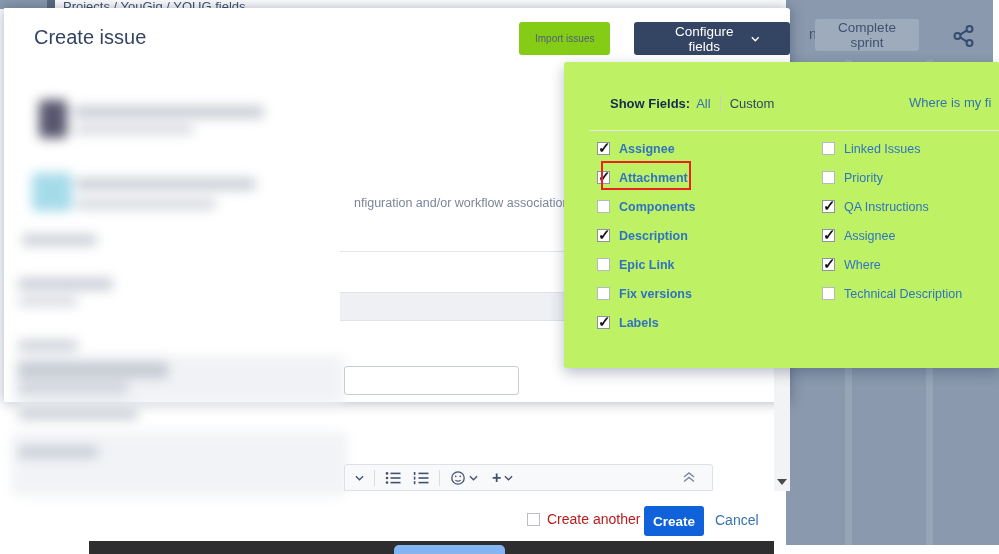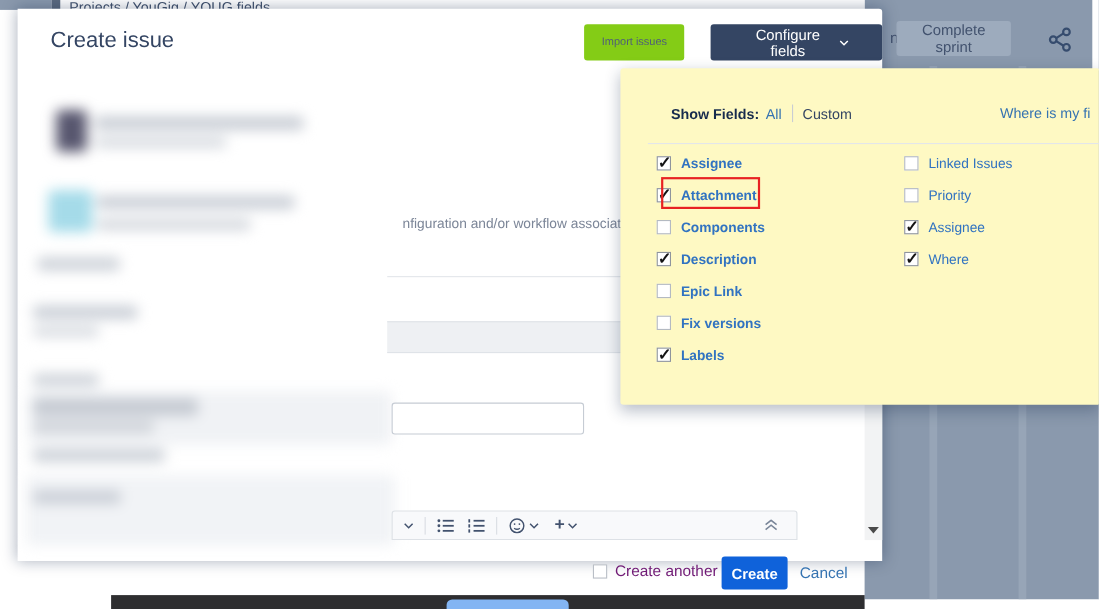--- a/index.html
+++ b/index.html
@@ -17,21 +17,21 @@
   .white-edge-strip{position:absolute;left:993px;top:0;width:6px;height:64px;background:#fff;}
   .bottom-white{position:absolute;left:786px;top:545px;width:213px;height:9px;background:#fff;}
 
   
   .top-left-gray{position:absolute;left:0;top:0;width:47px;height:9px;background:#8a99ad;}
   .top-notch{position:absolute;left:47px;top:0;width:8px;height:9px;background:#5c6b80;}
   .breadcrumb-strip{position:absolute;left:55px;top:0;width:731px;height:9px;background:#fff;overflow:hidden;}
   .breadcrumb-text{position:absolute;left:8px;top:-1px;font-size:13px;color:#44546f;white-space:nowrap;}
 
   
-  .modal{position:absolute;left:16px;top:8px;width:786px;height:502px;background:#fff;
+  .modal{position:absolute;left:4px;top:8px;width:786px;height:394px;background:#fff;
     border-top-right-radius:3px;box-shadow:0 0 14px rgba(9,30,66,.35);}
   .modal-title{position:absolute;left:30px;top:18px;font-size:20px;color:#344563;}
   .btn-import{position:absolute;left:515px;top:14px;height:33px;padding:0 16px;background:#84cc16;border:none;
     border-radius:3px;color:#505f79;font-size:10px;cursor:pointer;}
   .btn-configure{position:absolute;left:630px;top:14px;height:33px;padding:0 30px;background:#344563;border:none;
     border-radius:3px;color:#fff;font-size:13.5px;cursor:pointer;display:flex;align-items:center;gap:7px;}
 
   
   .blur-wrap{position:absolute;left:0;top:62px;width:352px;height:470px;filter:blur(6px);}
   .blob{position:absolute;border-radius:4px;}
@@ -45,36 +45,36 @@
     border:1px solid #c6ccd4;border-radius:3px;}
   .editor-toolbar{position:absolute;left:340px;top:456px;width:369px;height:27px;background:#f8f9fb;
     border:1px solid #dde1e6;border-radius:3px 3px 0 0;display:flex;align-items:center;padding:0 10px;color:#42526e;}
   .tb-sep{width:1px;height:16px;background:#d9dde3;margin:0 10px;}
   .tb-item{display:flex;align-items:center;gap:3px;background:none;border:none;padding:0;color:#42526e;cursor:pointer;}
   .tb-plus{font-size:16px;font-weight:bold;line-height:1;color:#42526e;}
   .tb-collapse{margin-left:auto;margin-right:6px;}
 
   
   .footer-checkbox{position:absolute;left:523px;top:505px;width:13px;height:13px;border:1px solid #b9bec6;background:#fff;}
-  .footer-label{position:absolute;left:543px;top:503px;font-size:14px;color:#701a75;}
+  .footer-label{position:absolute;left:543px;top:503px;font-size:14px;color:#b91c1c;}
   .btn-create{position:absolute;left:640px;top:498px;width:60px;height:30px;background:#0f62da;border:none;
     border-radius:3px;color:#fff;font-size:13.5px;font-weight:bold;cursor:pointer;}
   .link-cancel{position:absolute;left:711px;top:504px;font-size:14px;color:#3573b1;text-decoration:none;cursor:pointer;}
 
   
   .dark-bar{position:absolute;left:85px;top:533px;width:685px;height:13px;background:#2e2e30;}
   .blue-pill{position:absolute;left:305px;top:4px;width:111px;height:9px;background:#83b5f3;border-radius:5px 5px 0 0;}
 
   
   .scroll-track{position:absolute;left:770px;top:360px;width:16px;height:123px;background:#f2f3f4;}
   .scroll-arrow{position:absolute;left:3px;bottom:6px;width:0;height:0;
     border-left:5px solid transparent;border-right:5px solid transparent;border-top:6px solid #4a4a4a;}
 
   
-  .dropdown{position:absolute;left:564px;top:62px;width:436px;height:306px;background:#fef9c3;border-radius:3px;
+  .dropdown{position:absolute;left:564px;top:62px;width:436px;height:306px;background:#bef264;border-radius:3px;
     box-shadow:0 5px 14px rgba(23,43,77,.3);z-index:10;}
   .dd-header{position:absolute;left:46px;top:33px;font-size:13px;color:#172b4d;display:flex;align-items:center;}
   .dd-show{font-weight:bold;color:#172b4d;margin-right:6px;}
   .dd-all{color:#3573b1;cursor:pointer;}
   .dd-vsep{width:1px;height:16px;background:#c9cdd3;margin:0 9px;}
   .dd-custom{color:#344563;cursor:pointer;}
   .dd-where{position:absolute;left:345px;top:33px;font-size:13px;color:#3573b1;white-space:nowrap;cursor:pointer;}
   .dd-sep{position:absolute;left:25px;right:0;top:68px;height:1px;background:#e3e6ea;}
   .fieldcol{position:absolute;top:76px;}
   .col-left{left:33px;font-weight:bold;} .col-right{left:258px;}
@@ -261,24 +261,32 @@
       <label class="frow">
         <span class="cb"></span>
         <span class="flabel">Linked Issues</span>
       </label>
       <label class="frow">
         <span class="cb"></span>
         <span class="flabel">Priority</span>
       </label>
       <label class="frow">
         <span class="cb checked"></span>
+        <span class="flabel">QA Instructions</span>
+      </label>
+      <label class="frow">
+        <span class="cb checked"></span>
         <span class="flabel">Assignee</span>
       </label>
       <label class="frow">
         <span class="cb checked"></span>
         <span class="flabel">Where</span>
+      </label>
+      <label class="frow">
+        <span class="cb"></span>
+        <span class="flabel">Technical Description</span>
       </label>
     </div>
 
     <div class="red-highlight"></div>
   </div>
 
 </div>
 
 </body></html>

